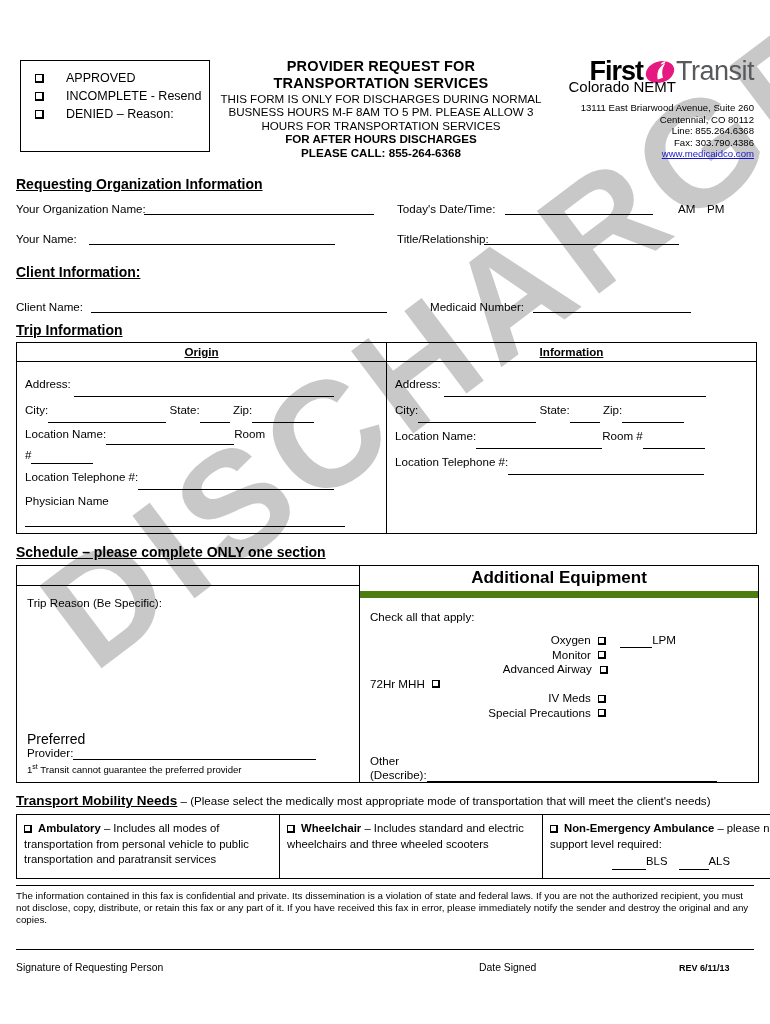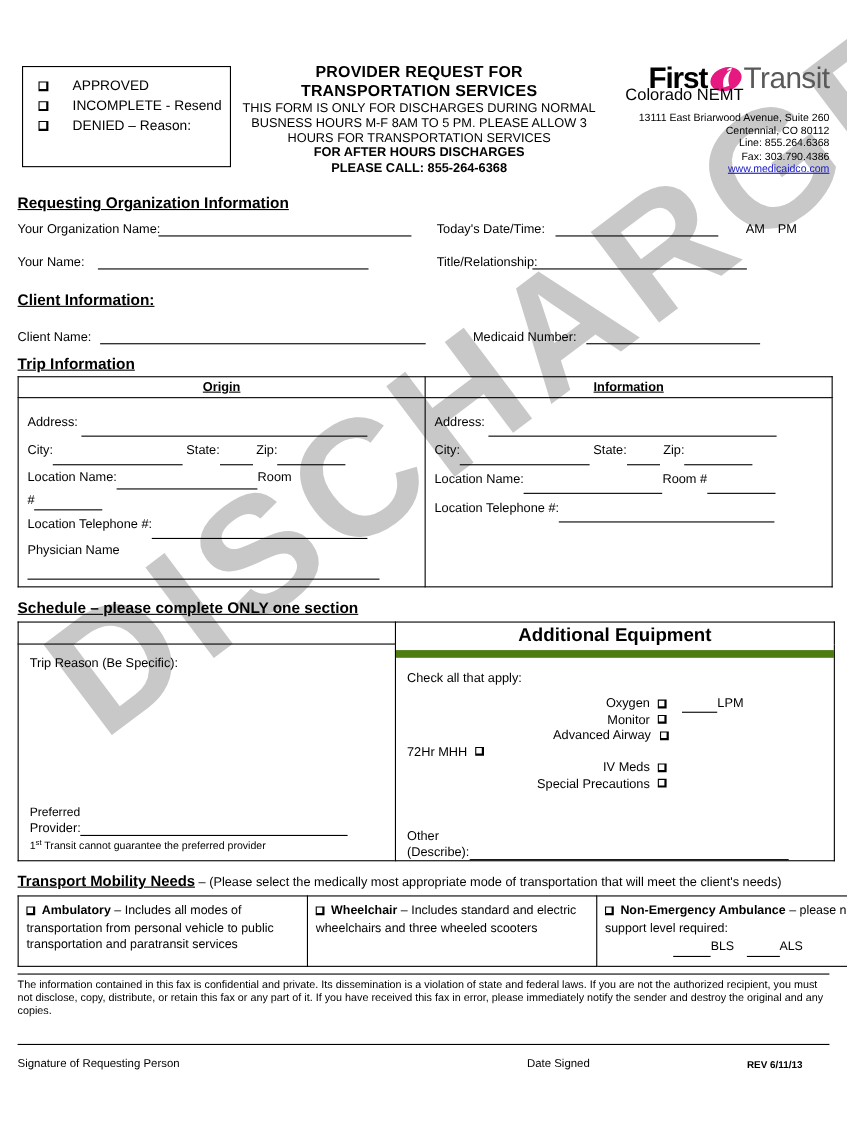--- a/index.html
+++ b/index.html
@@ -427,21 +427,21 @@
                 <div>Other</div>
                 <div><span>(Describe):</span><span class="ul" style="width:290px"></span></div>
               </div>
             </div>
           </td>
         </tr>
         <tr>
           <td style="height:152px;padding:10px 10px 4px 10px;position:relative">
             <div style="font-size:11.6px">Trip Reason (Be Specific):</div>
             <div style="position:absolute;left:10px;bottom:6px;width:318px">
-              <div style="font-size:11px;line-height:14px">Preferred</div>
+              <div style="font-size:14px;line-height:14px">Preferred</div>
               <div style="font-size:11.6px;line-height:14px"><span>Provider:</span><span class="ul" style="width:243px"></span></div>
               <div style="font-size:9.6px;line-height:13px"><span>1</span><sup style="font-size:7px">st</sup><span> Transit cannot guarantee the preferred provider</span></div>
             </div>
           </td>
         </tr>
       </tbody>
         </table>
     </div>
 
     <div style="margin-top:10px">

